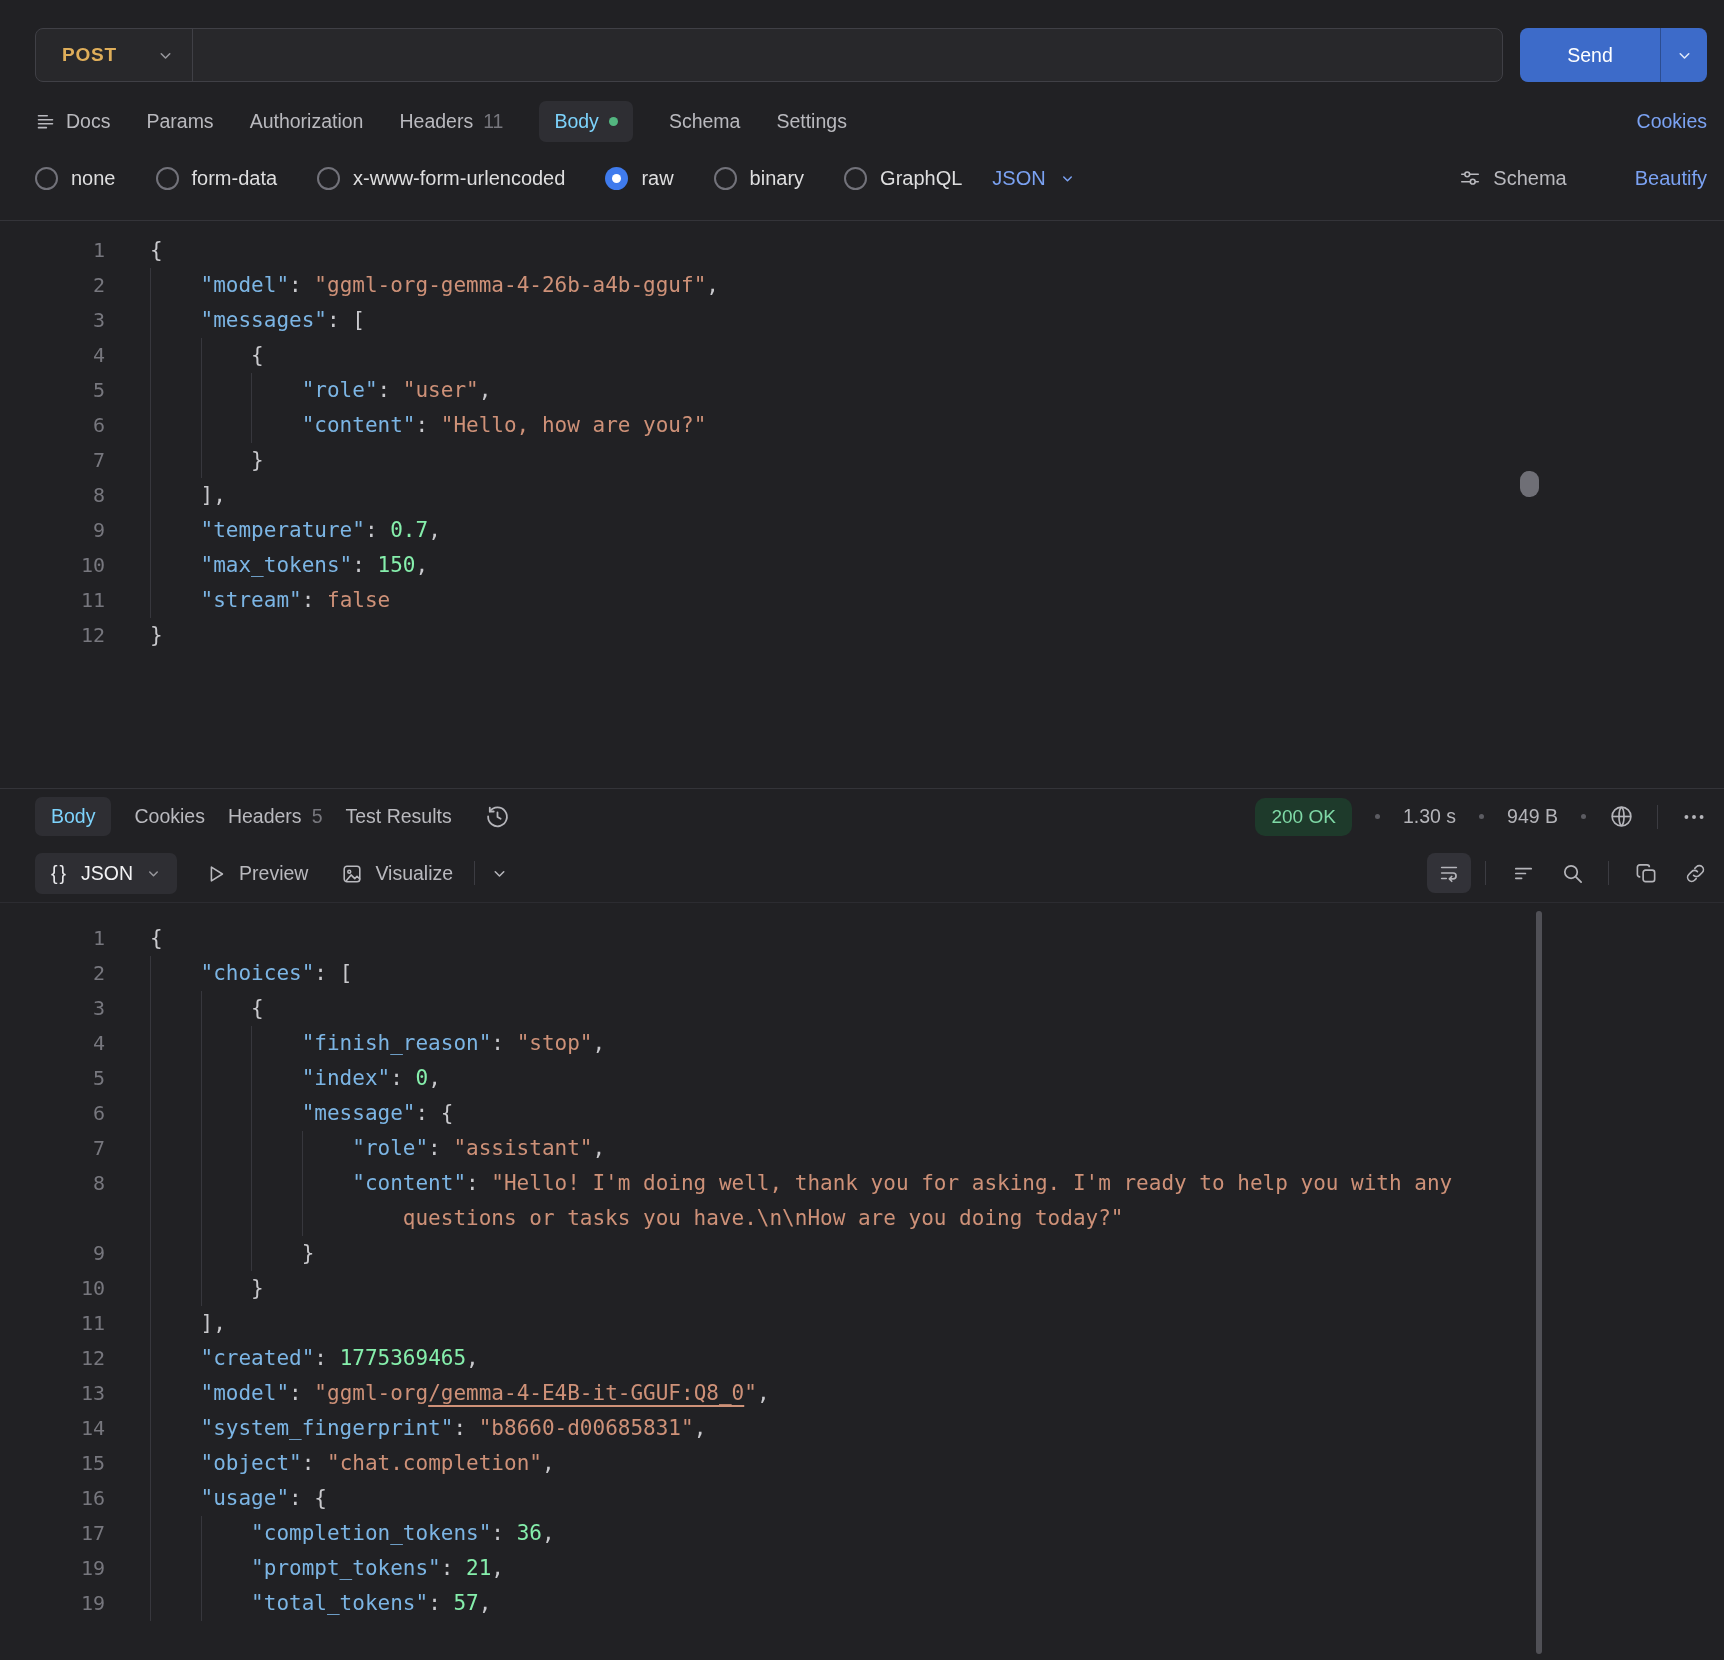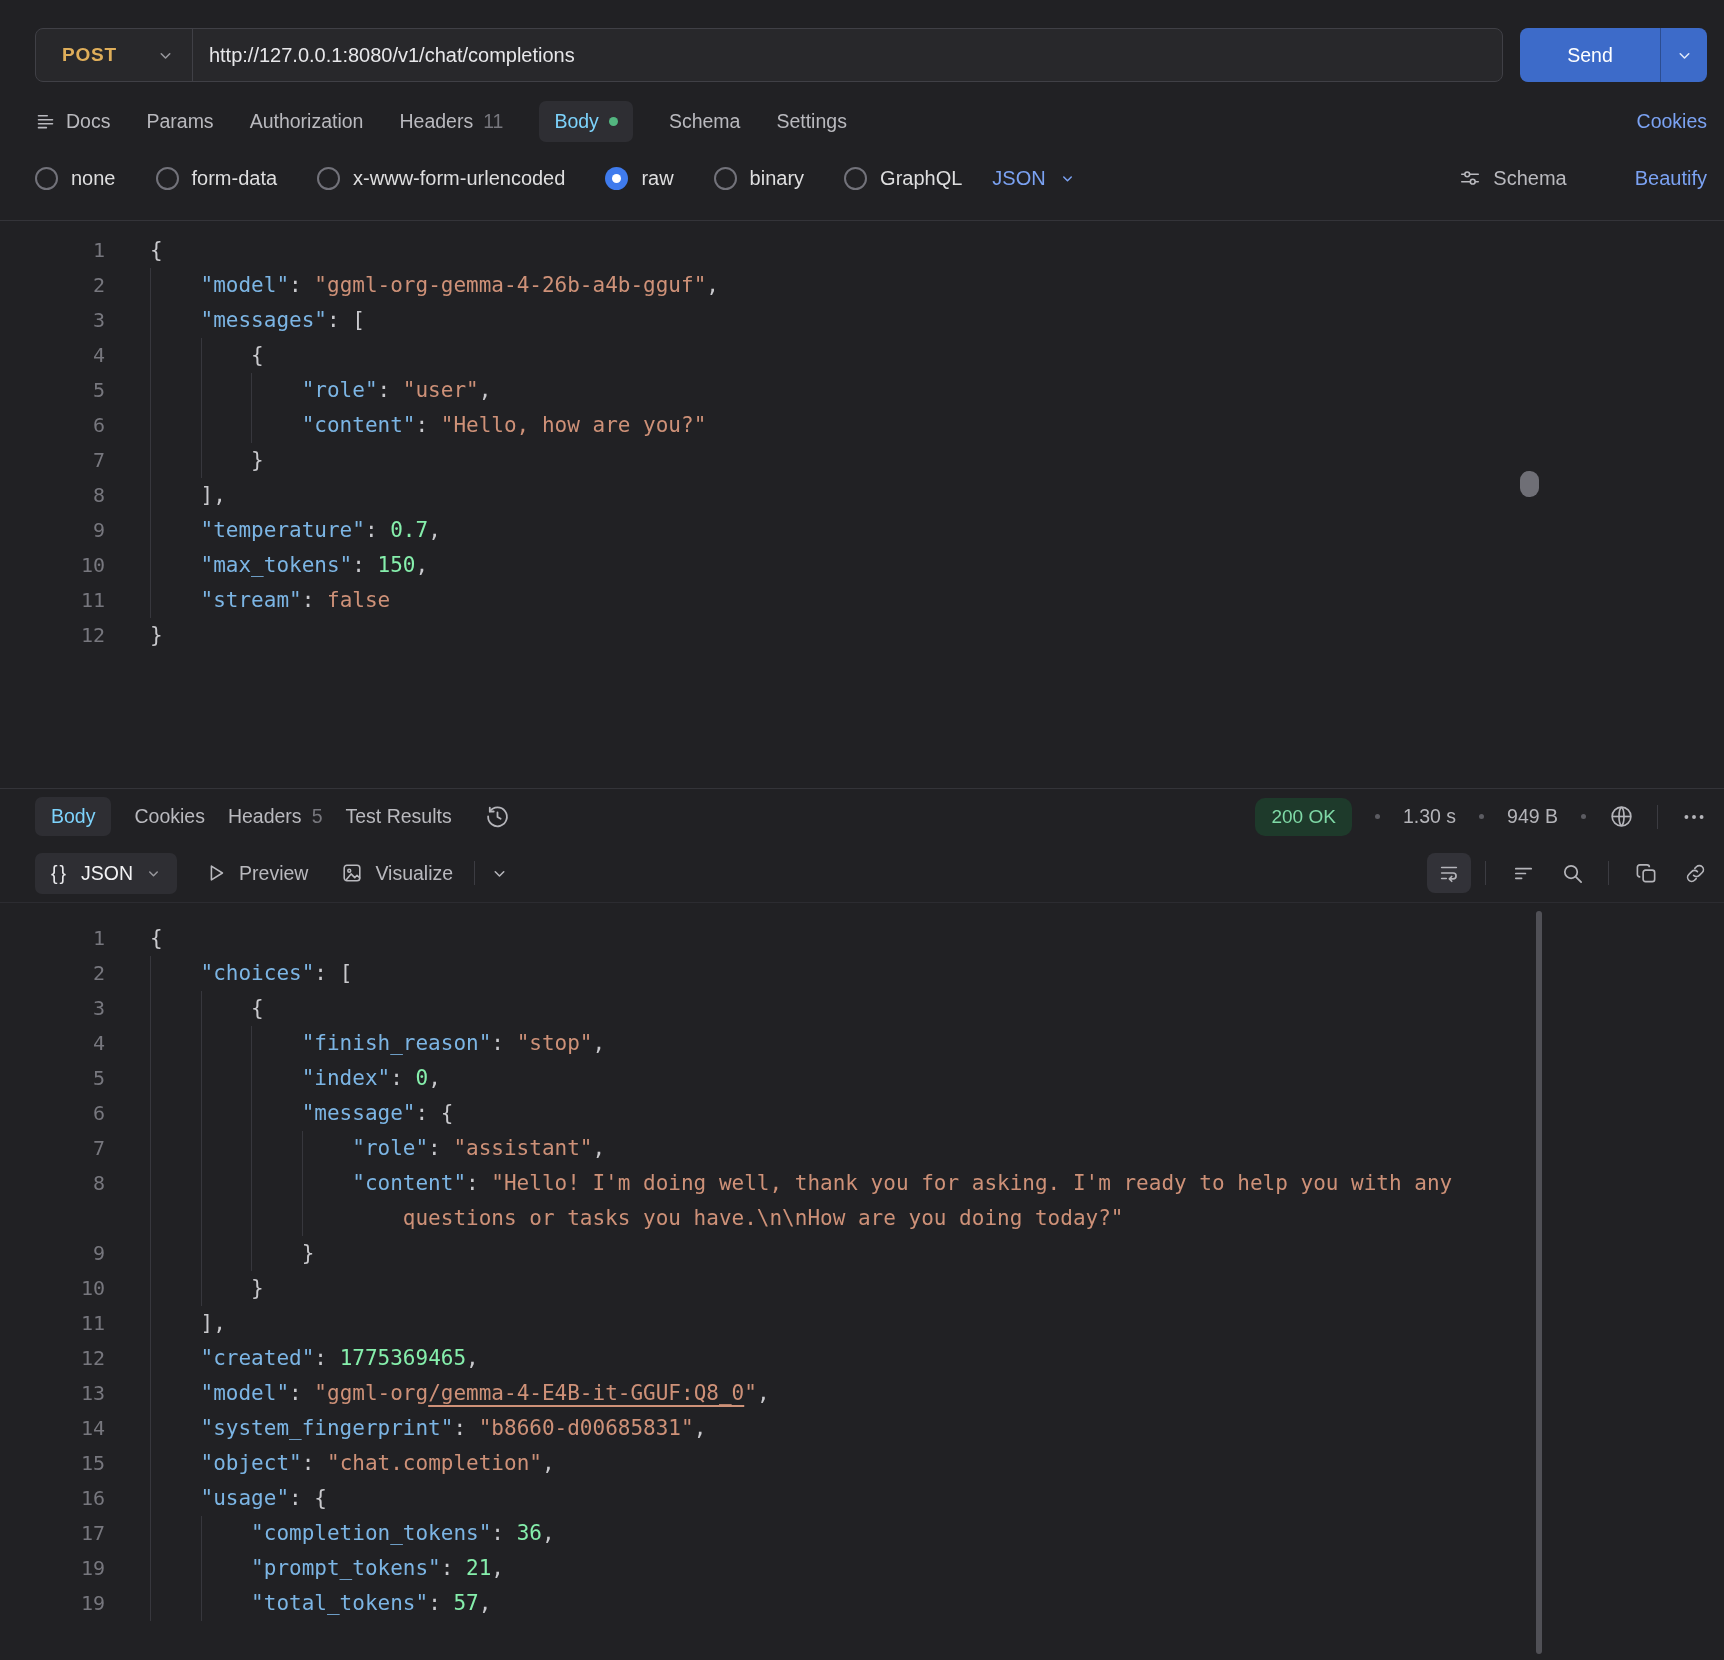--- a/index.html
+++ b/index.html
@@ -58,21 +58,21 @@
   .resmeta .tab.active { padding:8px 16px; }
   .statpill { background:#1e3a2b; color:#7fd9a6; font-size:19px; padding:8px 16px; border-radius:10px; white-space:nowrap; }
   .mdot { width:5px; height:5px; border-radius:50%; background:#5c5c62; flex:none; }
   .meta-val { color:#b4b4b9; white-space:nowrap; }
   .vline { width:1px; height:24px; background:#3c3c42; flex:none; }
 
   
   .restoolbar { display:flex; align-items:center; height:58px; padding:0 17px 0 35px; font-size:19.5px; color:#b9b9be; flex:none; }
   .fmtpill { display:flex; align-items:center; gap:13px; background:#2e2e33; border-radius:7px; padding:9px 16px; color:#f2f2f4; cursor:pointer; }
   .braces { font-weight:500; letter-spacing:2px; color:#e9e9ec; }
-  .tbtn { display:flex; align-items:center; gap:12px; cursor:pointer; }
+  .tbtn { display:flex; align-items:flex-end; gap:12px; cursor:pointer; }
   .iconbtn { display:flex; align-items:center; justify-content:center; cursor:pointer; color:#b5b5ba; }
   .iconpill { width:44px; height:40px; background:#323238; border-radius:8px; }
   .ic { display:inline-flex; align-items:center; justify-content:center; }
   .ic svg { display:block; }
 </style>
 </head>
 <body>
 
 <div class="app">
 
@@ -80,21 +80,20 @@
     <div class="urlbox">
       <div class="method">
         <span class="method-label">POST</span>
         <span class="ic" style="color:#97979c">
           <svg width="17" height="17" viewBox="0 0 24 24" fill="none" stroke="currentColor" stroke-width="2.2" stroke-linecap="round" stroke-linejoin="round">
               <path d="M6 9.5l6 6 6-6"></path>
             </svg>
         </span>
       </div>
       <div class="vsep"></div>
-      <input class="url-input" spellcheck="false" value="http://127.0.0.1:8080/v1/chat/completions" style="">
     </div>
     <div class="sendgroup">
       <button class="send-main">Send</button>
       <button class="send-caret">
         <span class="ic">
           <svg width="17" height="17" viewBox="0 0 24 24" fill="none" stroke="currentColor" stroke-width="2.2" stroke-linecap="round" stroke-linejoin="round">
               <path d="M6 9.5l6 6 6-6"></path>
             </svg>
         </span>
       </button>

